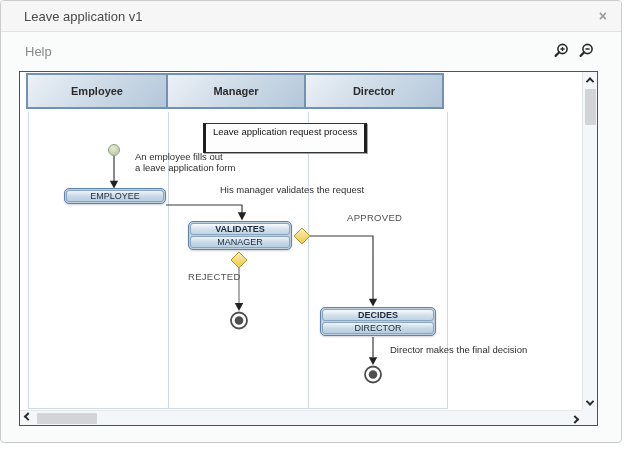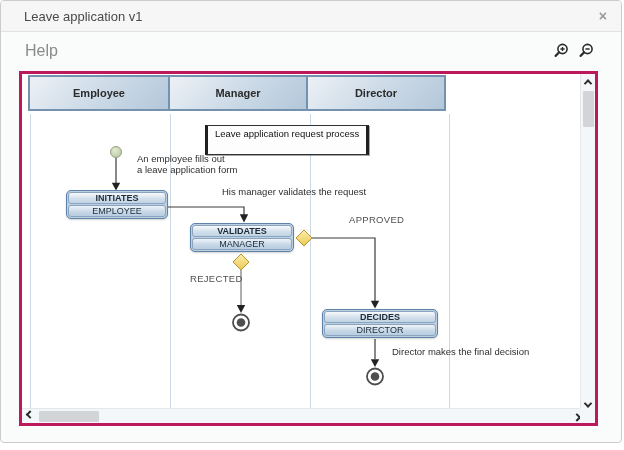--- a/index.html
+++ b/index.html
@@ -4,27 +4,27 @@
 <style>
   * { box-sizing: border-box; margin: 0; padding: 0; }
   html,body { width:624px; height:450px; background:#fff; font-family:"Liberation Sans", sans-serif; }
   .dialog { position:absolute; left:0; top:0; width:622px; height:443px;
             border:1px solid #cbcbcb; border-radius:4px; background:#fafbfb; overflow:hidden; }
   .titlebar { height:31px; background:#f6f6f6; border-bottom:1px solid #e2e2e2;
               display:flex; align-items:center; padding:0 14px 0 23px; }
   .title { font-size:13px; color:#4a4a4a; flex:1; }
   .close { color:#9a9a9a; font-size:14px; font-weight:bold; cursor:pointer; line-height:1; }
   .toolbar { height:38px; display:flex; align-items:center; padding:0 26px 0 24px; }
-  .help { font-size:16px; color:#8a8a8a; text-decoration:none; margin-right:9px; }
+  .help { font-size:13px; color:#8a8a8a; text-decoration:none; margin-right:9px; }
   .dlink { font-size:11px; color:#4a86c8; text-decoration:none;margin-top:48px; }
   .spacer { flex:1; }
   .zoombtn { background:none; border:none; padding:0; margin-left:7px; cursor:pointer; height:18px; }
 
   .panel { position:absolute; left:18px; top:70px; width:579px; height:355px;
-           border:3px solid #be185d; background:#fff; }
+           border:1px solid #be185d; background:#fff; }
   .content { position:absolute; left:0; top:0; width:562px; height:338px; overflow:hidden; background:#fff; }
 
   .lane-headers { position:absolute; left:6px; top:1px; display:flex; }
   .lane-header { height:36px; border:2px solid #7492b0; margin-left:-2px;
                  background:linear-gradient(135deg,#edf1f6 0%,#d3dfea 40%,#b3c7da 100%);
                  display:flex; align-items:center; justify-content:center;
                  font-size:11px; font-weight:bold; color:#2b2b2b; }
   .lh0 { width:142px; margin-left:0; }
   .lh1 { width:140px; }
   .lh2 { width:140px; }
@@ -150,21 +150,20 @@
 
         <circle cx="219" cy="248.5" r="8" fill="#fff" stroke="#4d4d4d" stroke-width="1.8"></circle>
         <circle cx="219" cy="248.5" r="4.3" fill="#4f4f4f"></circle>
         <circle cx="353" cy="302.5" r="8" fill="#fff" stroke="#4d4d4d" stroke-width="1.8"></circle>
         <circle cx="353" cy="302.5" r="4.3" fill="#4f4f4f"></circle>
       </svg>
 
       <div class="process-title">Leave application request process</div>
 
       <div class="task" style="left:44px; top:116px; width:102px;">
-        <div class="task-row task-action">INITIATES</div>
         <div class="task-row task-role">EMPLOYEE</div>
       </div>
       <div class="task" style="left:168px; top:149px; width:104px;">
         <div class="task-row task-action">VALIDATES</div>
         <div class="task-row task-role">MANAGER</div>
       </div>
       <div class="task" style="left:300px; top:235px; width:116px;">
         <div class="task-row task-action">DECIDES</div>
         <div class="task-row task-role">DIRECTOR</div>
       </div>

